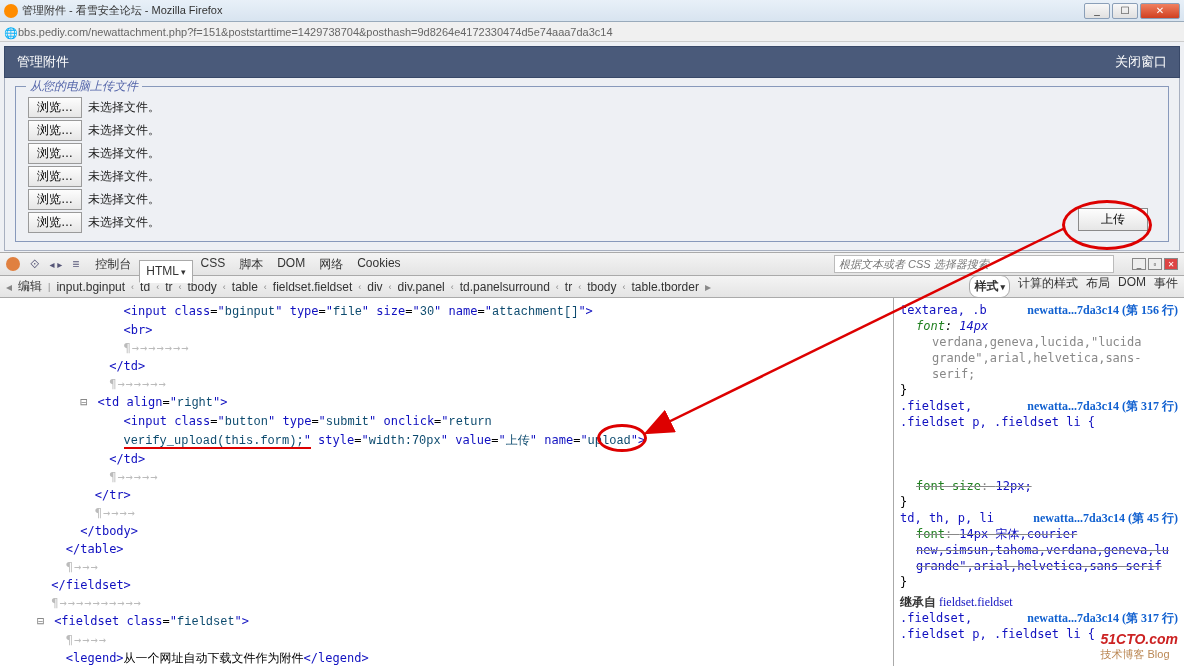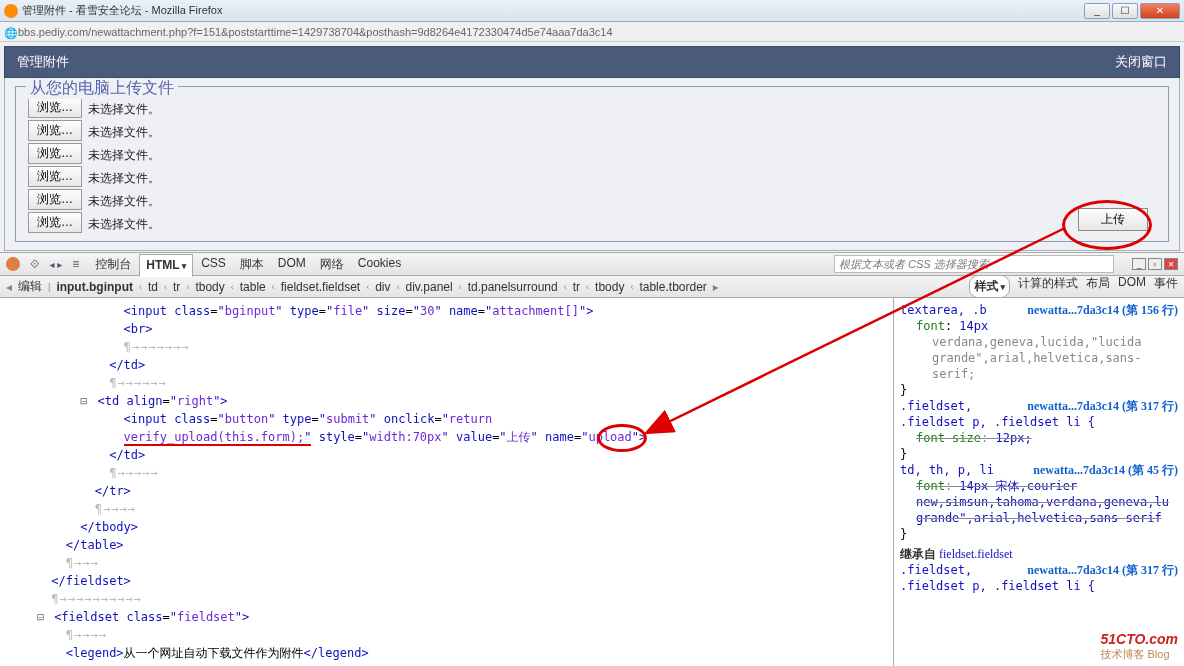--- a/index.html
+++ b/index.html
@@ -14,56 +14,56 @@
 
 
 .url-bar { height: 20px; background: #f0f0f0; display: flex; align-items: center; padding: 0 4px; font-size: 11px; color: #666; border-bottom: 1px solid #ccc; }
 .url-bar .lock { width: 10px; height: 10px; margin-right: 4px; }
 
 
 .page { background: #eef0f4; padding: 4px; height: 210px; }
 .panel-head { background: #4a5a7a; color: #fff; padding: 6px 12px; display: flex; justify-content: space-between; font-size: 13px; border: 1px solid #384868; gap: 24px; }
 .panel-body { border: 1px solid #a8b0c0; border-top: none; padding: 8px 10px; background: #eef0f4; }
 .fieldset-box { border: 1px solid #8899bb; padding: 10px 12px 6px; background: #eef0f4; position: relative; }
-.fieldset-box .legend { position: absolute; top: -9px; left: 10px; background: #eef0f4; padding: 0 4px; color: #5566aa; font-size: 16px; }
-.file-row { display: flex; align-items: flex-end; margin-bottom: 2px; }
+.fieldset-box .legend { position: absolute; top: -9px; left: 10px; background: #eef0f4; padding: 0 4px; color: #5566aa; font-size: 12px; font-style: italic; }
+.file-row { display: flex; align-items: center; margin-bottom: 2px; }
 .browse-btn { background: linear-gradient(#fdfdfd,#e6e6e6); border: 1px solid #9a9a9a; padding: 1px 8px; font-size: 12px; margin-right: 6px; cursor: pointer; }
 .file-row span { font-size: 12px; color: #222; }
 .upload-wrap { position: absolute; right: 20px; bottom: 10px; }
 .submit-btn { width: 70px; background: linear-gradient(#fdfdfd,#e6e6e6); border: 1px solid #8a8a8a; padding: 2px 0; font-size: 12px; cursor: pointer; }
 
 
 .fb-tool { height: 24px; background: linear-gradient(#f4f4f4,#e4e4e4); border-top: 1px solid #aaa; border-bottom: 1px solid #aaa; display: flex; align-items: center; padding: 0 6px; font-size: 12px; gap: 10px; }
 .fb-tool .bug { width: 14px; height: 14px; background: #e08040; border-radius: 50%; }
 .fb-tool .tab { padding: 3px 6px; color: #333; cursor: pointer; }
-.fb-tool .tab.active { background: #fff; border: 1px solid #aaa; border-bottom: 1px solid #fff; font-weight: bold; position: relative; top: 1px; }
+.fb-tool .tab.active { background: #fff; border: 1px solid #aaa; border-bottom: 1px solid #fff; font-weight: normal; position: relative; top: 7px; }
 .fb-tool .tab.active::after { content: "▾"; font-size: 9px; margin-left: 2px; }
 .fb-search { flex: 1; }
 .fb-search input { width: 280px; float: right; font-size: 11px; font-style: italic; color: #888; border: 1px solid #bbb; padding: 2px 4px; }
 .fb-winbtns { display: flex; gap: 2px; margin-left: 8px; }
 .fb-wb { width: 14px; height: 12px; border: 1px solid #888; background: #eee; font-size: 8px; display: flex; align-items: center; justify-content: center; }
 .fb-wb.r { background: #d44; color: #fff; }
 
 
 .fb-crumb { height: 22px; background: linear-gradient(#f4f4f4,#e4e4e4); border-bottom: 1px solid #aaa; display: flex; align-items: center; padding: 0 6px; font-size: 12px; gap: 2px; overflow: hidden; }
 .fb-crumb .cr { padding: 2px 4px; color: #333; white-space: nowrap; }
-.fb-crumb .cr.sel { font-weight: bold; }
+.fb-crumb .cr.sel { font-weight: normal; }
 .fb-crumb .sep { color: #888; font-size: 9px; }
 .fb-crumb .side-tabs { margin-left: auto; display: flex; gap: 8px; font-size: 12px; }
 .fb-crumb .side-tabs .st { cursor: pointer; color: #333; border-radius: 9px; }
 .fb-crumb .side-tabs .st.active { font-weight: bold; background: #fff; padding: 2px 4px; border: 1px solid #aaa; }
 .fb-crumb .side-tabs .st.active::after { content: "▾"; font-size: 9px; margin-left: 2px; }
 
 
 .fb-body { display: flex; height: 368px; font-family: Consolas, monospace; font-size: 12px; }
 .fb-html { flex: 1; overflow: auto; padding: 4px 8px; background: #fff; border-right: 1px solid #aaa; }
 .fb-html .line { white-space: pre; line-height: 18px; }
 .tag-b { color: #1010c0; }
 .attr-n { color: #1010c0; }
-.attr-v { color: #6d28d9; }
+.attr-v { color: #0c4a6e; font-family: Liberation Mono, monospace; }
 .text-c { color: #000; }
 .quote { color: #1010c0; }
 .ws { color: #bbb; letter-spacing: 1px; }
 .twisty { color: #888; cursor: pointer; display: inline-block; width: 10px; }
 .underline-red { border-bottom: 2px solid #d00; }
 
 .fb-css { width: 290px; overflow: auto; padding: 4px 6px; background: #fff; line-height: 16px; }
 .fb-css .sel { color: #1010c0; }
 .fb-css .link { color: #1060d0; font-weight: bold; float: right; font-family: "Microsoft YaHei"; }
 .fb-css .prop { color: #208020; }
@@ -220,26 +220,26 @@
 <div class="line">        <span class="ws">¶→→→</span></div>
 <div class="line">      <span class="tag-b">&lt;/fieldset&gt;</span></div>
 <div class="line">      <span class="ws">¶→→→→→→→→→→</span></div>
 <div class="line">    <span class="twisty">⊟</span> <span class="tag-b">&lt;fieldset</span> <span class="attr-n">class</span>=<span class="quote">"</span><span class="attr-v">fieldset</span><span class="quote">"</span><span class="tag-b">&gt;</span></div>
 <div class="line">        <span class="ws">¶→→→→</span></div>
 <div class="line">        <span class="tag-b">&lt;legend&gt;</span><span class="text-c">从一个网址自动下载文件作为附件</span><span class="tag-b">&lt;/legend&gt;</span></div>
   </div>
 
   <div class="fb-css">
     <div><span class="sel">textarea, .b</span><span class="link">newatta...7da3c14 (第 156 行)</span></div>
-    <div style="padding-left:16px;"><span class="prop">font</span>: <span class="val">14px</span></div>
+    <div style="padding-left:16px;font-style:italic;"><span class="prop">font</span>: <span class="val">14px</span></div>
     <div style="padding-left:32px;color:#888;">verdana,geneva,lucida,"lucida grande",arial,helvetica,sans-serif;</div>
     <div>}</div>
     <div><span class="sel">.fieldset,</span><span class="link">newatta...7da3c14 (第 317 行)</span></div>
     <div><span class="sel">.fieldset p, .fieldset li {</span></div>
-    <div style="padding-left:16px;"><span class="strike"><span class="prop">font-size</span>: <span class="val">12px;</span></span></div>
+    <div style="padding-left:16px;margin-top:48px;"><span class="strike"><span class="prop">font-size</span>: <span class="val">12px;</span></span></div>
     <div>}</div>
     <div><span class="sel">td, th, p, li</span><span class="link">newatta...7da3c14 (第 45 行)</span></div>
     <div style="padding-left:16px;" class="strike"><span class="prop">font</span>: <span class="val">14px 宋体,courier new,simsun,tahoma,verdana,geneva,lu grande",arial,helvetica,sans-serif</span></div>
     <div>}</div>
     <div class="inh"><span>继承自</span> <span class="t">fieldset.fieldset</span></div>
     <div><span class="sel">.fieldset,</span><span class="link">newatta...7da3c14 (第 317 行)</span></div>
     <div><span class="sel">.fieldset p, .fieldset li {</span></div>
   </div>
 </div>
 

